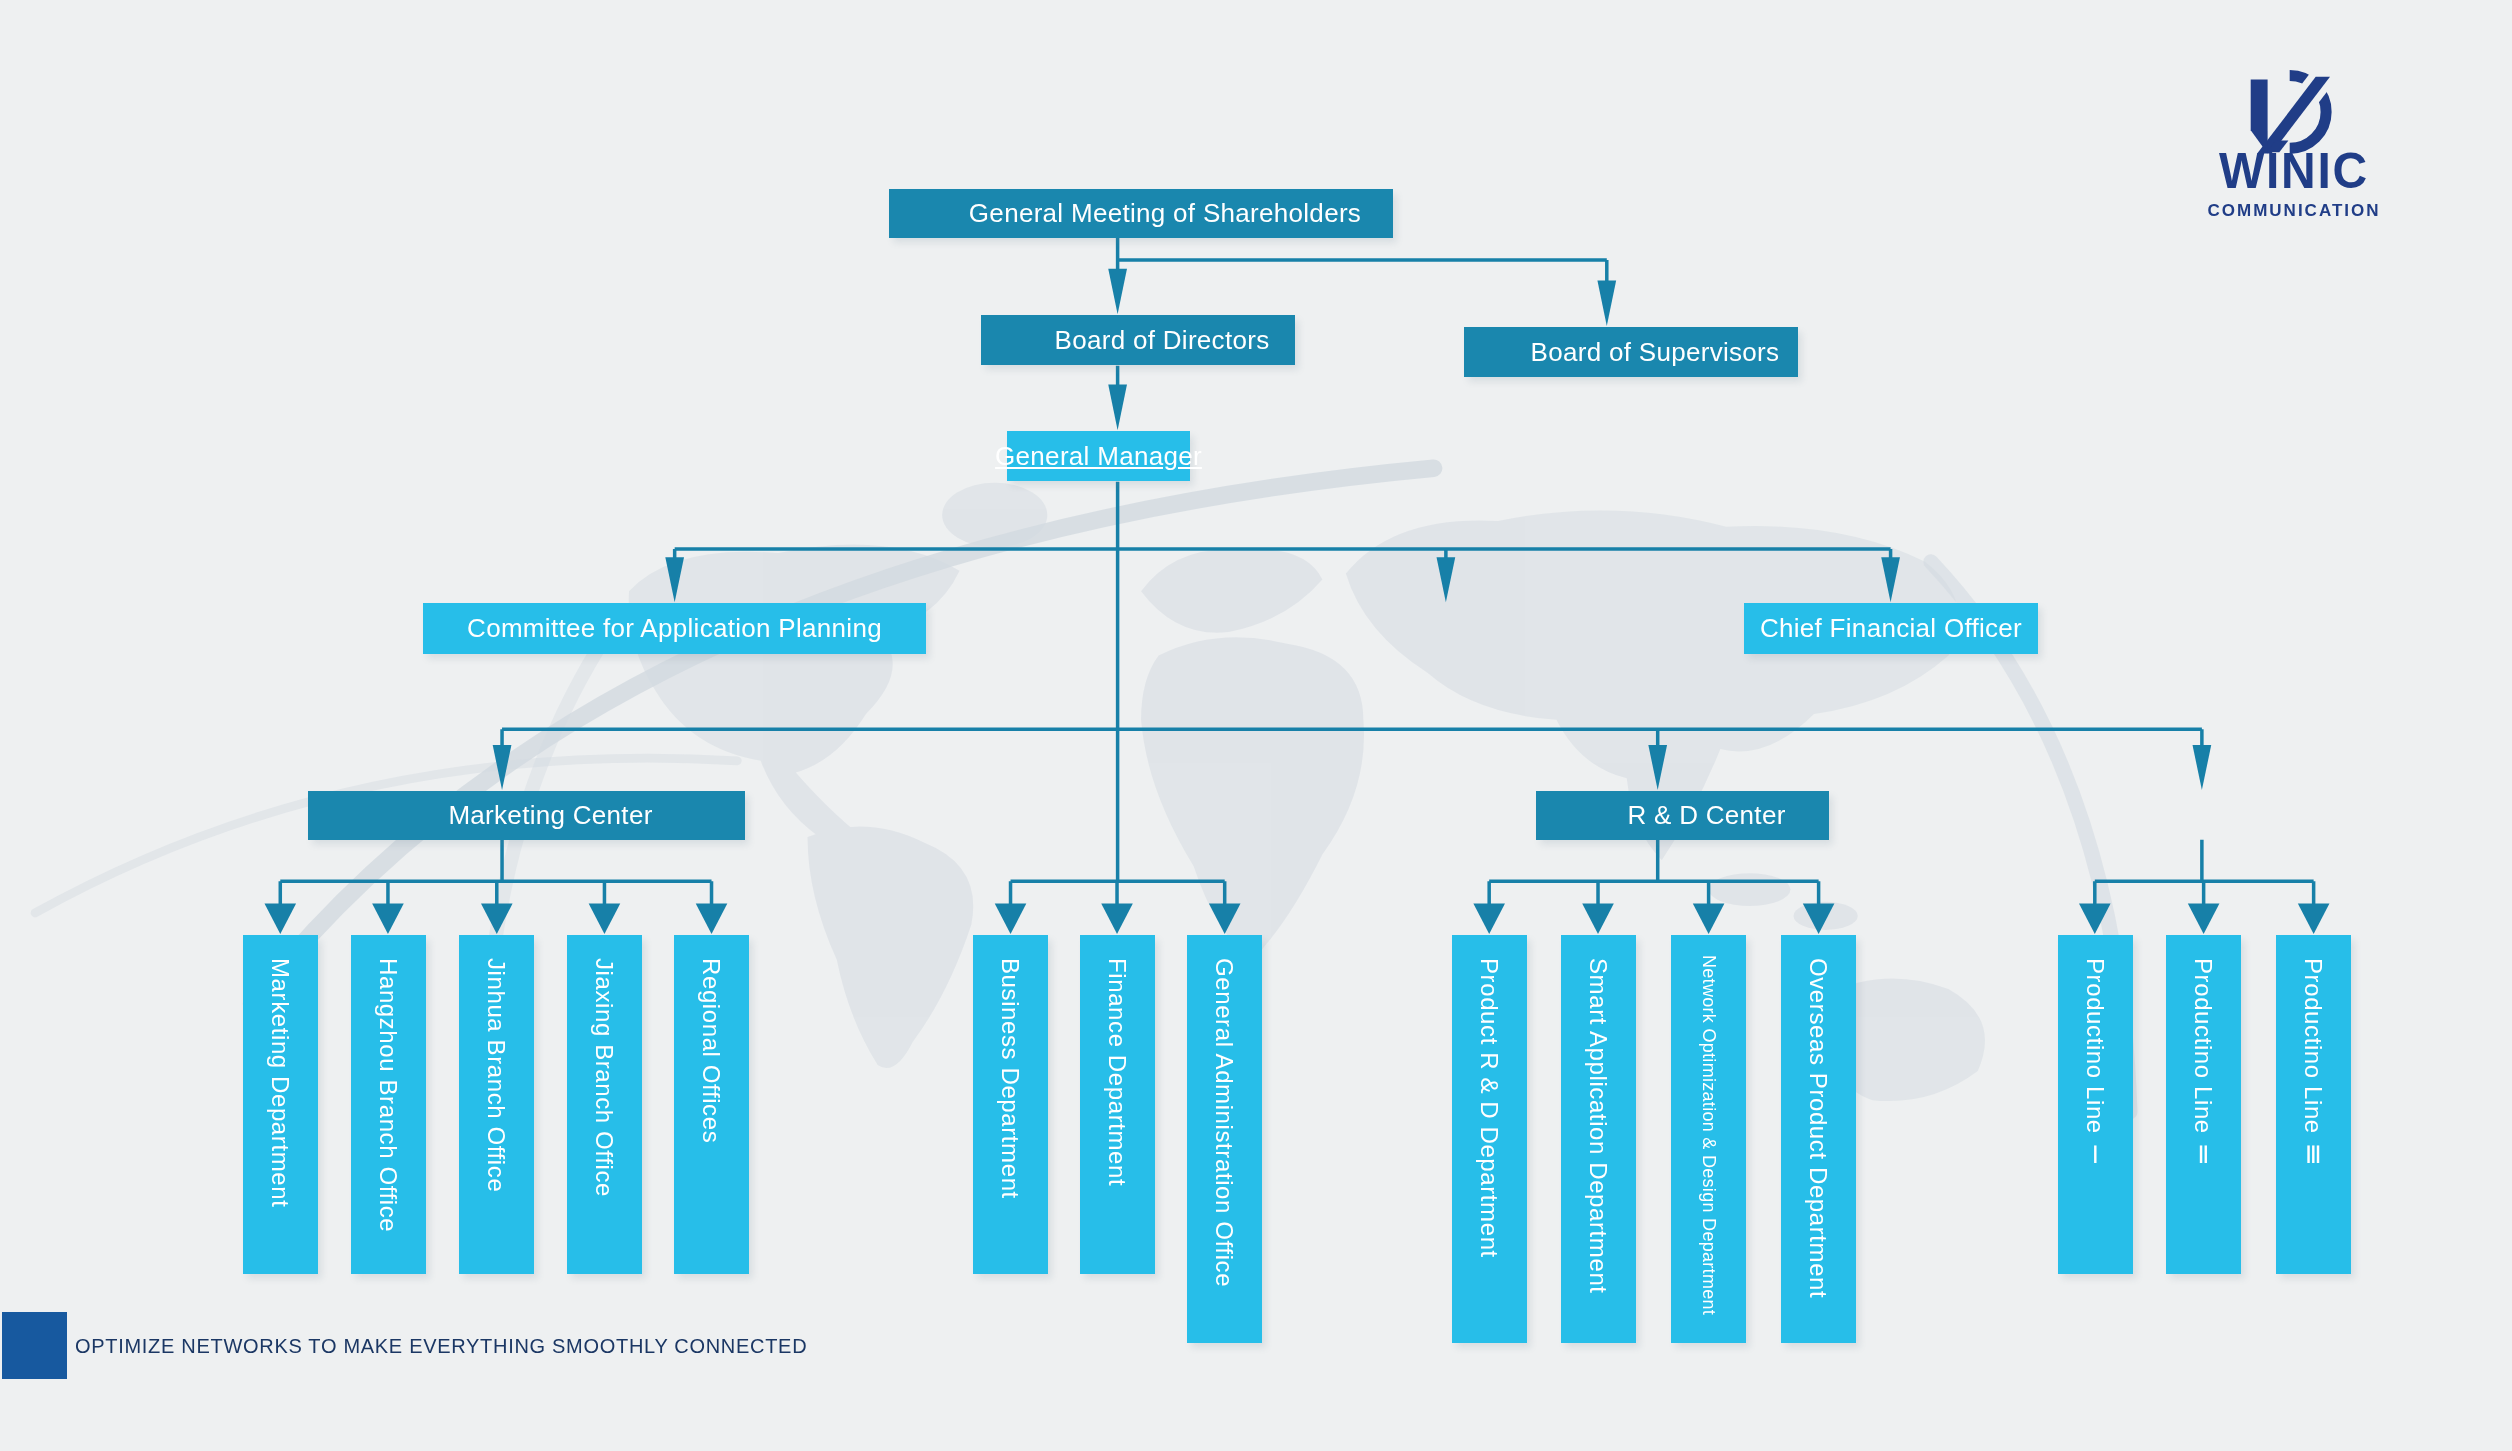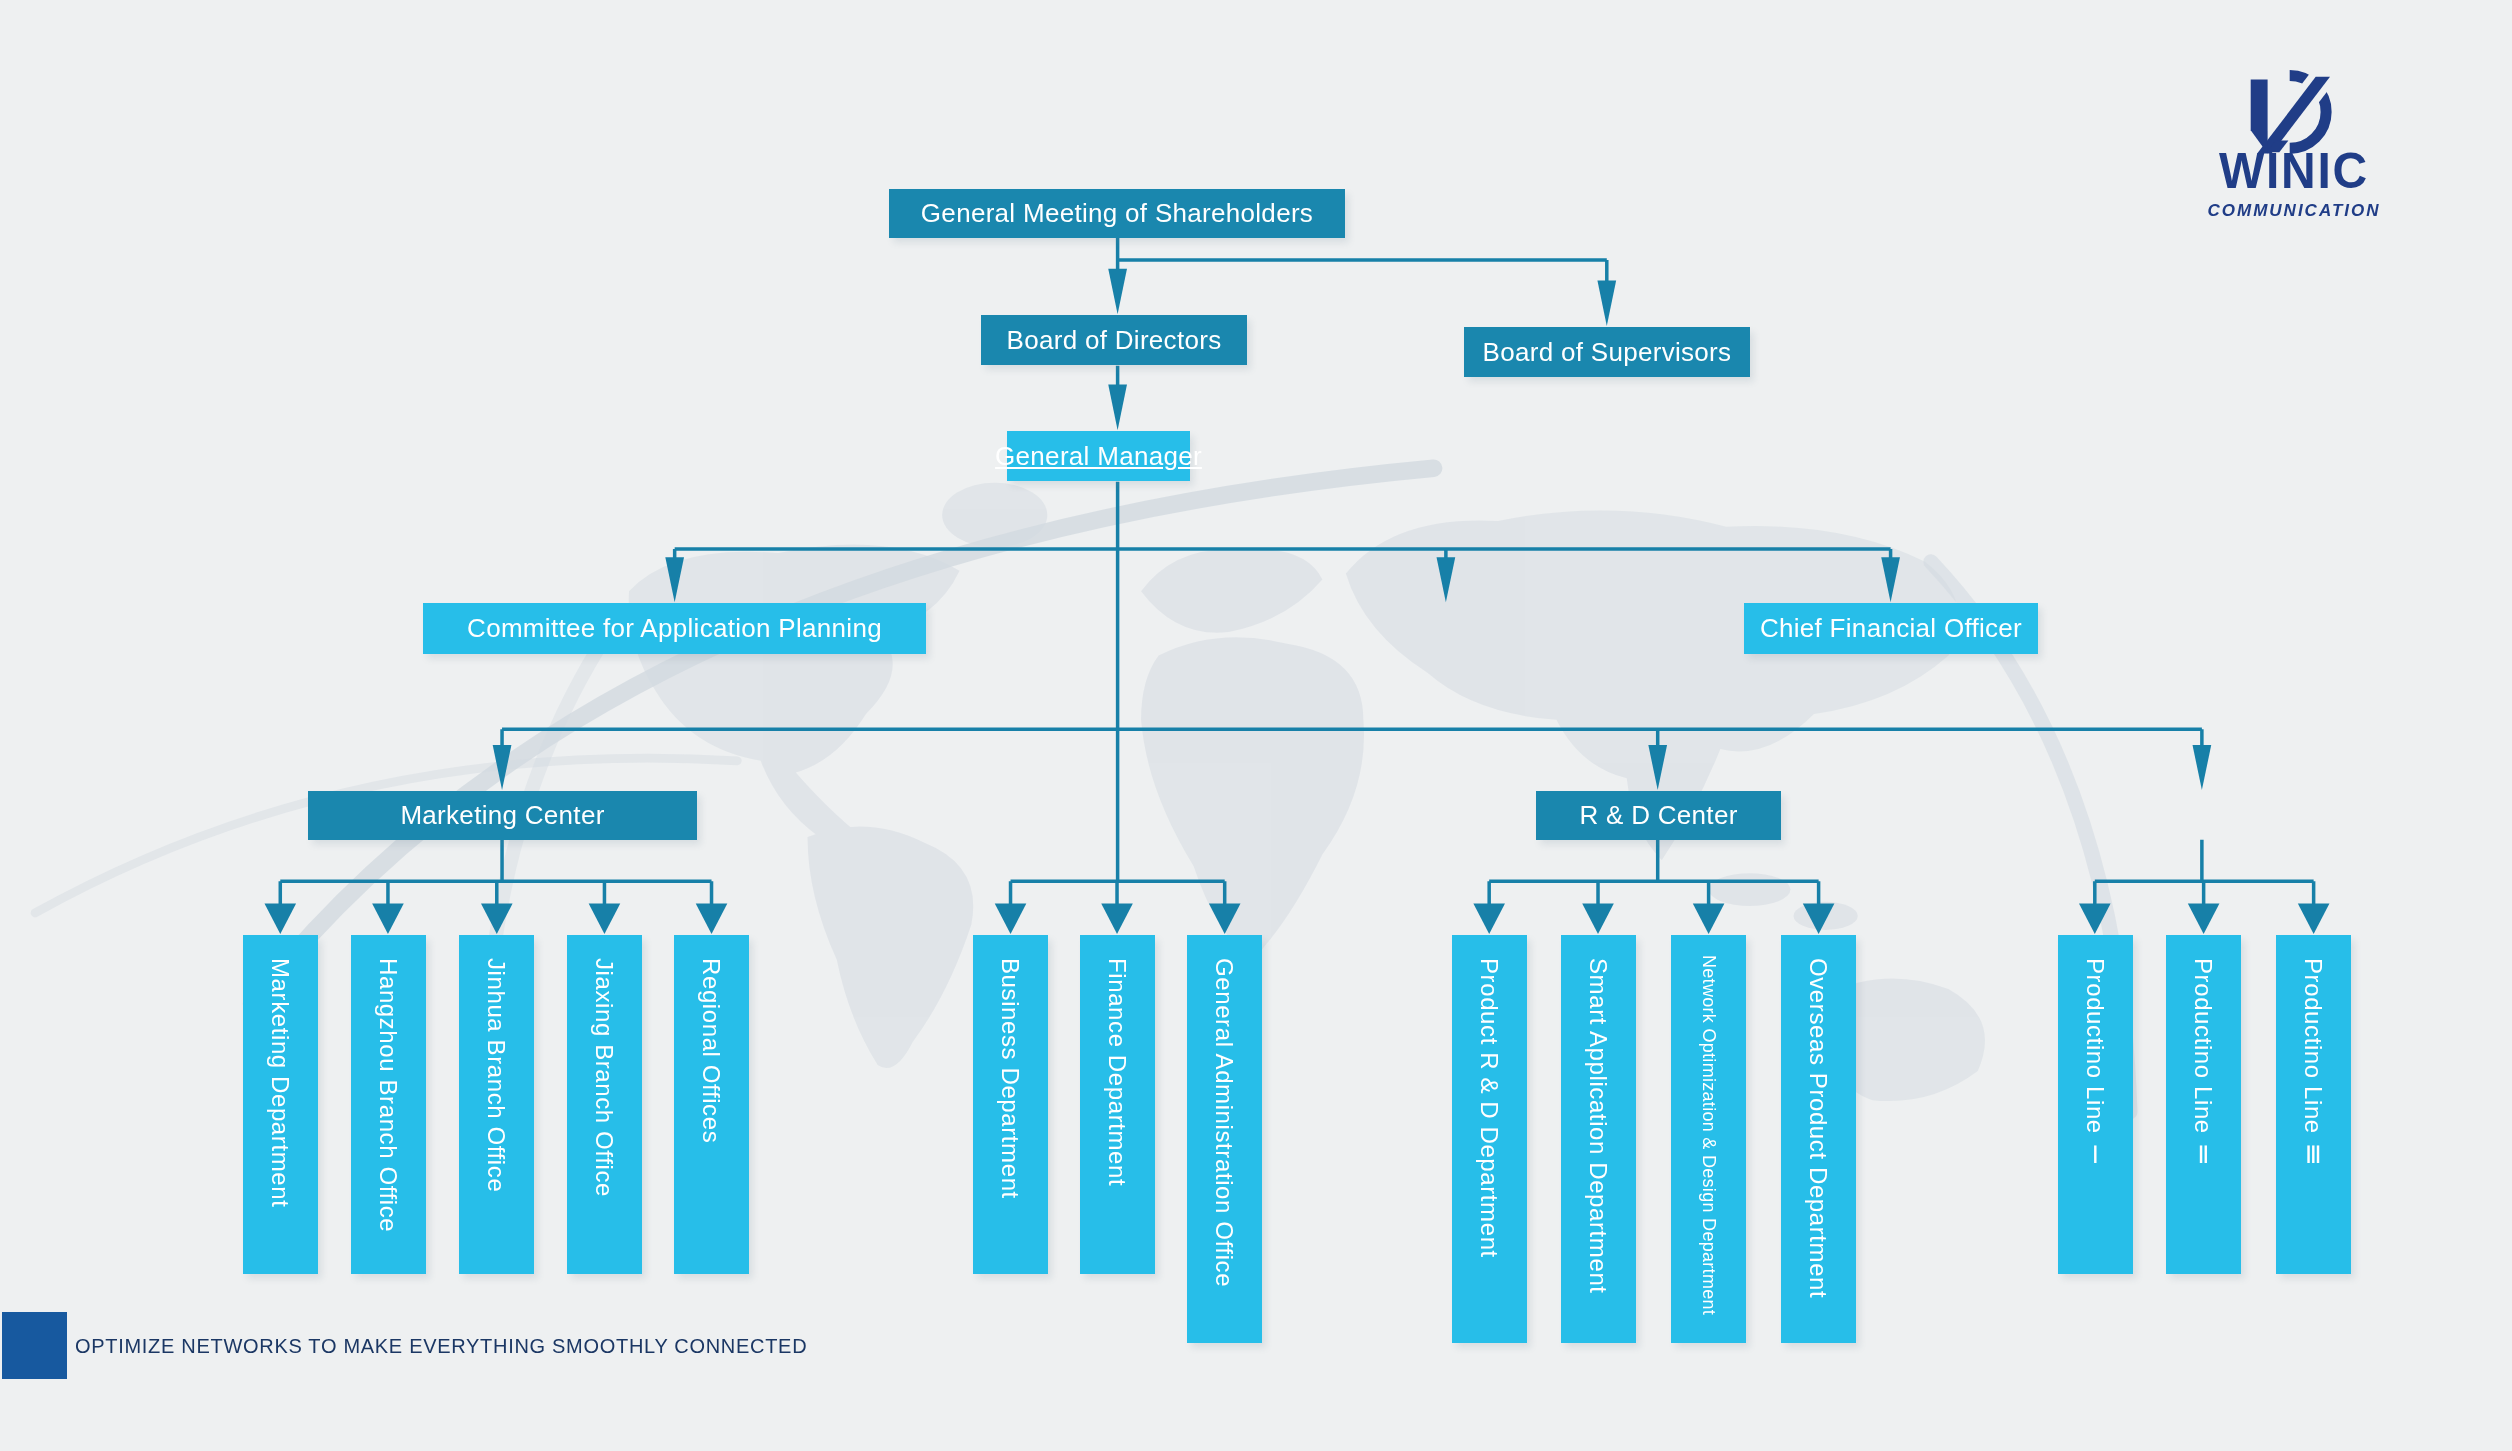--- a/index.html
+++ b/index.html
@@ -20,42 +20,42 @@
   }
   .canvas{position:relative;width:2512px;height:1452px;background:var(--background);overflow:hidden;}
   .map-svg,.connector-svg{position:absolute;left:0;top:0;width:2512px;height:1452px;}
   .connector-svg path{stroke:var(--connector);stroke-width:6;fill:none;}
   .connector-svg polygon{fill:var(--connector);stroke:none;}
   .box{
     position:absolute;display:flex;align-items:center;justify-content:center;
     color:#ffffff;text-align:center;
     box-shadow:4.1px 4.7px 7px rgba(100,125,140,0.16);
   }
-  .dark{background:var(--box-dark);}
+  .dark{background:var(--box-dark);padding-left:48px;}
   .light{background:var(--box-light);}
   .h{font-size:26px;letter-spacing:0.3px;white-space:nowrap;}
   .v{width:75px;align-items:flex-start;}
   .v span{
     writing-mode:vertical-lr;text-orientation:mixed;
     display:block;font-size:24px;line-height:1.15;letter-spacing:0.6px;
     padding-top:23.4px;white-space:nowrap;
   }
   .v.small span{font-size:18px;padding-top:20px;letter-spacing:0.3px;}
   
   .logo-mark{position:absolute;left:2239px;top:66px;width:104px;height:101px;}
   .logo-text{
     position:absolute;left:2142px;top:146px;width:304px;text-align:center;
     color:var(--logo-navy);font-weight:700;font-size:50px;line-height:1;
     letter-spacing:1.8px;transform:scaleX(0.96);transform-origin:center;
     white-space:nowrap;
   }
   .logo-subtext{
     position:absolute;left:2142px;top:202px;width:304px;text-align:center;
     color:var(--logo-navy);font-weight:700;font-size:17px;line-height:1;
-    letter-spacing:2px;white-space:nowrap;font-style:italic;
+    letter-spacing:2px;white-space:nowrap;
   }
   
   .footer-square{position:absolute;left:2.3px;top:1312px;width:65px;height:67px;background:var(--footer-square);}
   .footer-slogan{
     position:absolute;left:75px;top:1335px;
     color:var(--footer-text);font-size:20px;letter-spacing:0.7px;white-space:nowrap;
   }
 </style>
 </head>
 <body>

